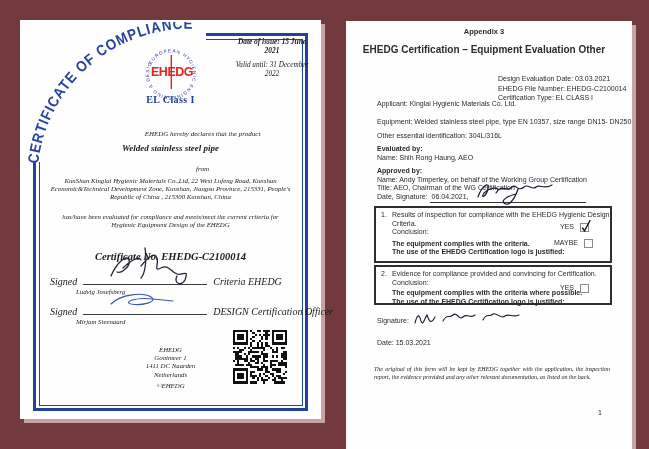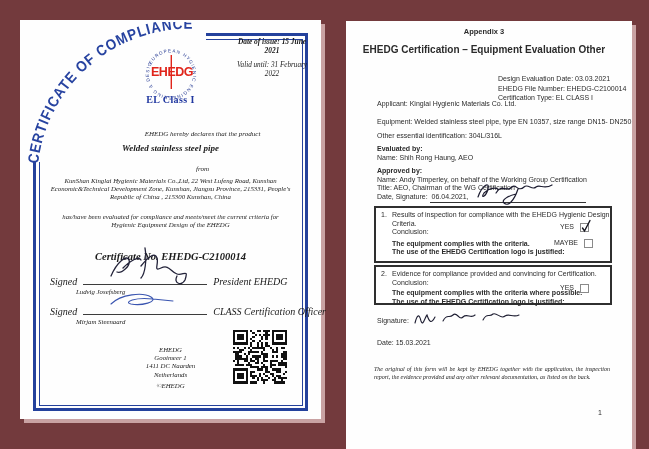--- a/index.html
+++ b/index.html
@@ -83,21 +83,21 @@
       <textPath href="#ringPath">EUROPEAN HYGIENIC ENGINEERING &amp; DESIGN GROUP</textPath>
     </text>
     <rect x="30.6" y="13" width="1.4" height="34" fill="#e0251b"></rect>
     <text x="32" y="34" text-anchor="middle" fill="#e0251b" font-size="12.5" font-weight="bold" font-family="Liberation Sans, sans-serif" letter-spacing="-0.5">EHEDG</text>
   </svg>
 
   <div class="abs lp-z lp-class">EL Class I</div>
 
   <div class="abs lp-z lp-dates">
     <div class="d1">Date of issue: 15 June 2021</div>
-    <div class="d2">Valid until: 31 February 2022</div>
+    <div class="d2">Valid until: 31 December 2022</div>
   </div>
 
   <div class="abs lp-z lp-center fs7" style="top:110px">EHEDG hereby declares that the product</div>
   <div class="abs lp-z lp-center fs7" style="top:145px">from</div>
   <div class="abs lp-z lp-center lp-product" style="top:123px">Welded stainless steel pipe</div>
 
   <div class="abs lp-z lp-center fs68" style="top:157px">
     <div>KunShan Kinglai Hygienic Materials Co.,Ltd, 22 West Lufeng Road, Kunshan</div>
     <div>Economic&amp;Technical Development Zone, Kunshan, Jiangsu Province, 215331, People's</div>
     <div>Republic of China , 215300 Kunshan, China</div>
@@ -110,32 +110,32 @@
 
   <div class="abs lp-z lp-center lp-certno" style="top:231px">Certificate No. EHEDG-C2100014</div>
 
   <div class="abs lp-z sig-row" style="top:254px">
     <span>Signed</span>
     <span class="sig-line">
       <svg class="abs" style="left:22px;top:-32px" width="104" height="46" viewBox="0 0 104 46">
         <path d="M6 34 C12 20 22 12 24 18 C26 24 16 32 12 30 M18 26 C26 18 34 14 36 18 M40 6 C42 18 40 32 36 36 M36 24 C44 14 50 10 52 16 C54 22 48 30 56 26 C64 22 66 30 72 32 C78 34 84 26 80 38 C77 44 68 42 72 34" stroke="#23233a" stroke-width="1.3" fill="none" stroke-linecap="round"></path>
       </svg>
     </span>
-    <span class="sig-title">President EHEDG</span>
+    <span class="sig-title">Criteria EHEDG</span>
   </div>
   <div class="abs lp-z sig-name" style="left:56px;top:268px">Ludvig Josefsberg</div>
 
   <div class="abs lp-z sig-row" style="top:284px">
     <span>Signed</span>
     <span class="sig-line">
       <svg class="abs" style="left:24px;top:-12px" width="80" height="20" viewBox="0 0 80 20">
         <path d="M4 12 C14 2 36 0 44 5 C52 10 34 14 24 12 C16 10 28 5 46 7 L66 9" stroke="#3a55b0" stroke-width="1.1" fill="none" stroke-linecap="round"></path>
       </svg>
     </span>
-    <span class="sig-title">CLASS Certification Officer</span>
+    <span class="sig-title">DESIGN Certification Officer</span>
   </div>
   <div class="abs lp-z sig-name" style="left:56px;top:298px">Mirjam Steenaard</div>
 
   <div class="abs lp-z lp-footer" style="top:326px">
     <div>EHEDG</div>
     <div>Gooimeer 1</div>
     <div>1411 DC Naarden</div>
     <div>Netherlands</div>
   </div>
   <div class="abs lp-z lp-footer" style="top:362px">©EHEDG</div>

